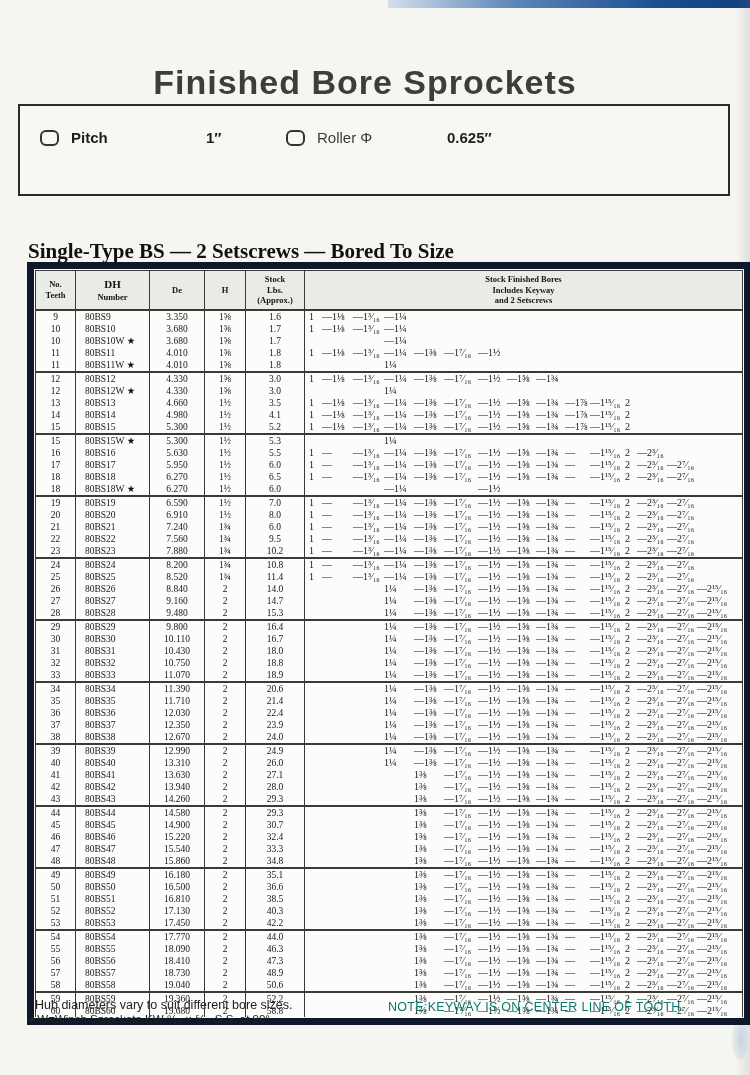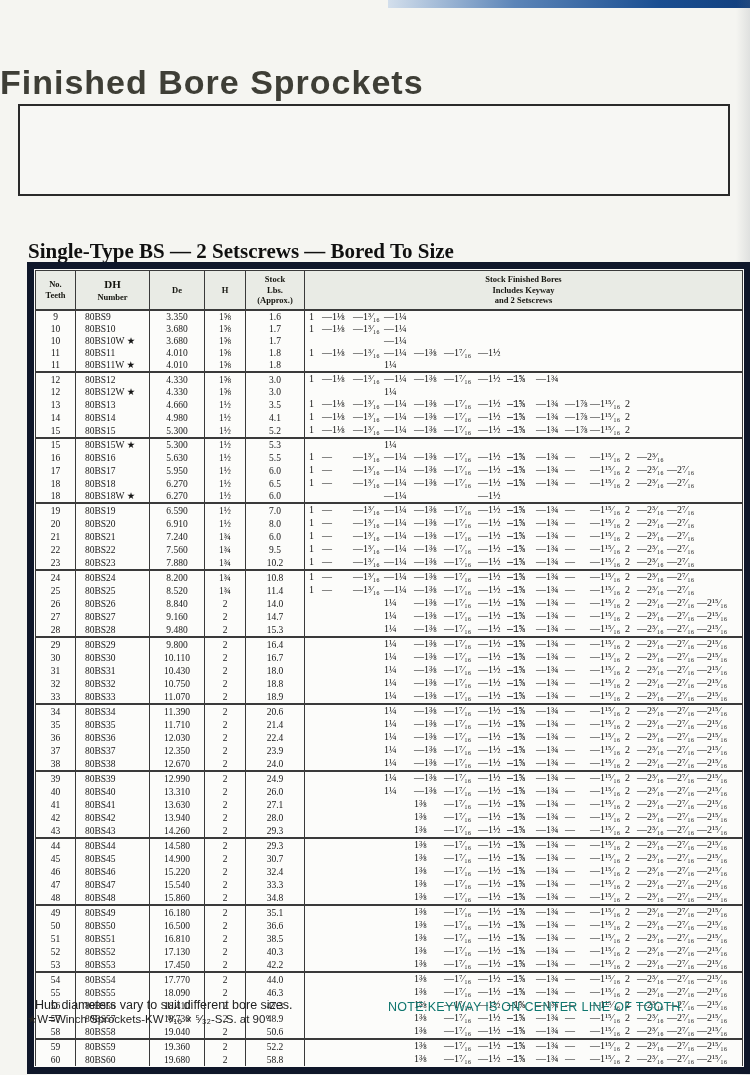--- a/index.html
+++ b/index.html
@@ -17,21 +17,21 @@
     position:absolute;top:0;right:0;width:14px;height:100%;
     background:linear-gradient(to right,rgba(0,0,0,0),rgba(110,118,130,0.16));
     pointer-events:none;
   }
   .corner-smudge{
     position:absolute;right:2px;top:1020px;width:16px;height:40px;
     background:radial-gradient(ellipse at center,rgba(120,160,210,0.35),rgba(120,160,210,0));
     border-radius:50%;
   }
   .page-title{
-    position:absolute;top:40px;left:0;width:730px;text-align:left;
+    position:absolute;top:40px;left:0;width:730px;text-align:center;
     font-size:34px;font-weight:bold;color:#3e3e36;letter-spacing:1px;
   }
   .spec-box{
     position:absolute;left:18px;top:104px;width:708px;height:88px;
     border:2px solid #2a2a2a;background:rgba(255,255,255,0.25);
   }
   .spec-row{position:absolute;left:20px;white-space:nowrap;}
   .spec-row.r1{top:22px;}
   .spec-row.r2{top:58px;}
   .cb{
@@ -70,37 +70,40 @@
   tbody td{
     border-left:1px solid #3a3a3a;border-right:1px solid #3a3a3a;
     font-size:9.5px;height:12px;line-height:12px;padding:0;
     text-align:center;color:#161616;white-space:nowrap;overflow:hidden;
   }
   tbody tr.group-start td{border-top:2px solid #3a3a3a;}
   tbody td.dh{text-align:left;padding-left:9px;}
   tbody td.bores{text-align:left;padding-left:4px;font-size:10px;}
   .bslot{display:inline-block;text-align:left;}
   .c0{width:13px;} .c1{width:31px;} .c2{width:31px;} .c3{width:30px;}
-  .c4{width:30px;} .c5{width:34px;} .c6{width:29px;} .c7{width:29px;font-family:Liberation Mono, monospace;}
+  .c4{width:30px;} .c5{width:34px;} .c6{width:29px;} .c7{width:29px;}
   .c8{width:29px;} .c9{width:25px;} .c10{width:35px;} .c11{width:12px;}
   .c12{width:30px;} .c13{width:30px;} .c14{width:32px;}
   .note1{position:absolute;left:35px;top:998px;font-size:12.5px;color:#222;}
   .note2{position:absolute;left:27px;top:1012px;font-size:11.5px;color:#222;}
   .note3{position:absolute;left:388px;top:1000px;font-size:12.5px;color:#0f766e;letter-spacing:0.3px;}
 </style>
 </head>
 <body>
 
 <div class="blue-bar"></div>
 <div class="edge-shadow"></div>
 <div class="corner-smudge"></div>
 
 <h1 class="page-title">Finished Bore Sprockets</h1>
 
 <div class="spec-box">
+  <div class="spec-row r1">
+    <span class="cb"></span><span class="spec-label w135">Pitch</span><span class="spec-value w80">1″</span><span class="cb"></span><span class="spec-label light w130">Roller Φ</span><span class="spec-value">0.625″</span>
+  </div>
 </div>
 
 <h2 class="section-heading">Single-Type BS — 2 Setscrews — Bored To Size</h2>
 
 <div class="table-wrap">
   <table>
     <colgroup>
       <col class="c-teeth">
         <col class="c-dh">
         <col class="c-de">

